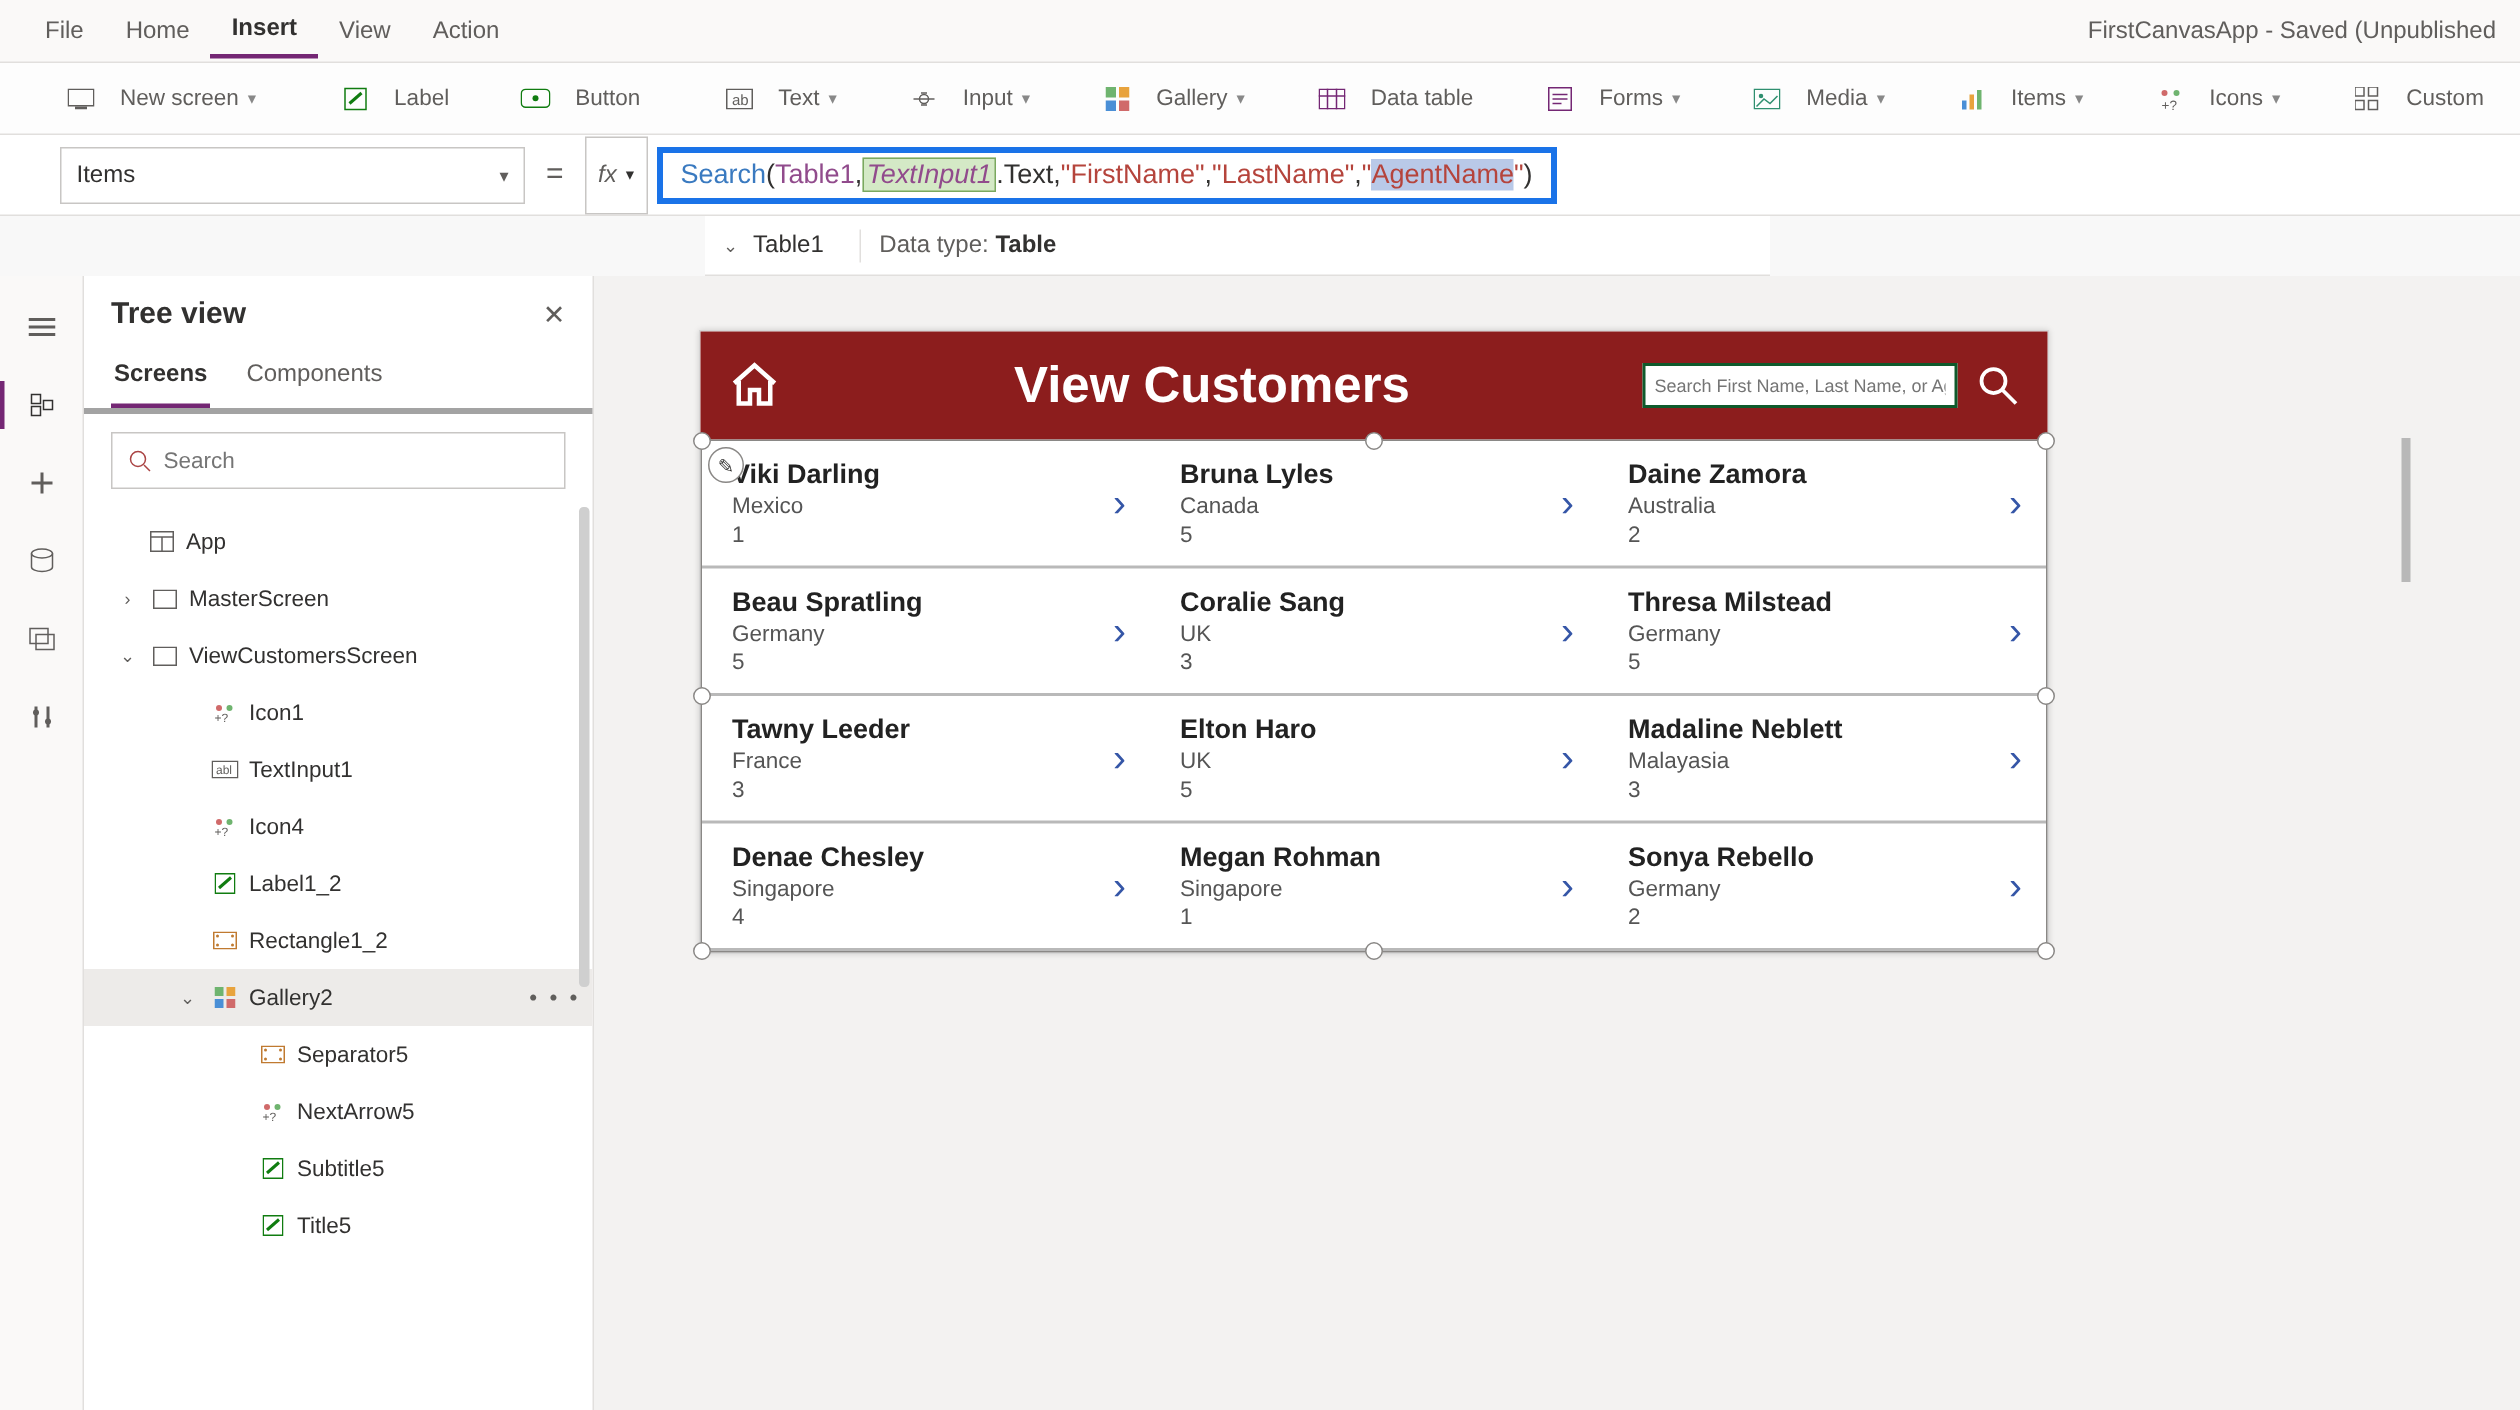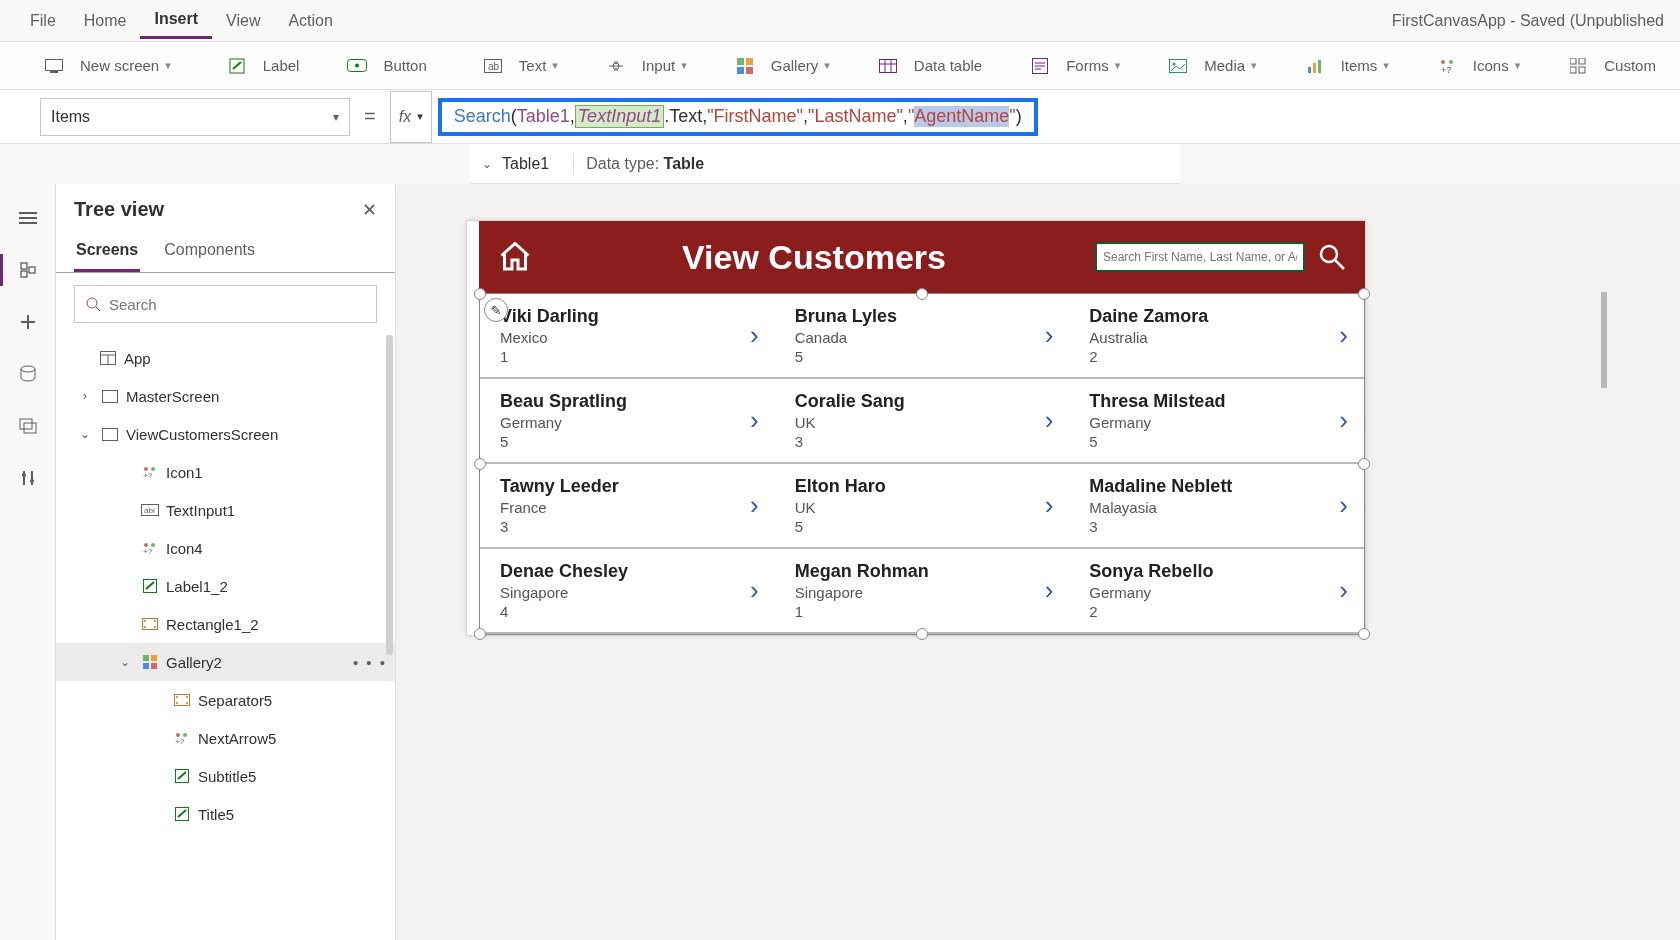--- a/index.html
+++ b/index.html
@@ -46,40 +46,40 @@
 
 .rail { width: 56px; background: #faf9f8; border-right: 1px solid #e1dfdd; display: flex; flex-direction: column; align-items: center; padding-top: 8px; }
 .rail .rail-btn { width: 40px; height: 40px; display: flex; align-items: center; justify-content: center; margin: 6px 0; color: #605e5c; cursor: pointer; position: relative; }
 .rail .rail-btn.active::before { content: ""; position: absolute; left: -8px; top: 4px; bottom: 4px; width: 3px; background: #742774; }
 
 
 .tree { width: 340px; background: #fff; border-right: 1px solid #e1dfdd; display: flex; flex-direction: column; }
 .tree-head { display: flex; align-items: center; padding: 14px 18px 6px; }
 .tree-head h2 { font-size: 20px; font-weight: 600; color: #323130; }
 .tree-head .close { margin-left: auto; color: #605e5c; font-size: 18px; cursor: pointer; }
-.tree-tabs { display: flex; padding: 6px 18px 0; border-bottom: 1px solid #a3a3a3; }
+.tree-tabs { display: flex; padding: 6px 18px 0; border-bottom: 4px solid #a3a3a3; }
 .tree-tabs .ttab { padding: 8px 2px 10px; margin-right: 22px; font-size: 16px; color: #605e5c; cursor: pointer; }
 .tree-tabs .ttab.active { color: #323130; font-weight: 600; border-bottom: 3px solid #742774; }
 .tree-search { margin: 12px 18px; height: 38px; border: 1px solid #c8c6c4; display: flex; align-items: center; padding: 0 10px; }
 .tree-search input { border: none; outline: none; flex: 1; font-size: 15px; margin-left: 8px; }
 .tree-body { flex: 1; overflow-y: auto; padding: 4px 0 20px; position: relative; }
 .tree-body::after { content: ""; position: absolute; right: 2px; top: 0; width: 7px; height: 320px; background: #cfcfcf; border-radius: 3px; }
 .tnode { display: flex; align-items: center; height: 38px; font-size: 15px; color: #323130; cursor: pointer; padding-right: 8px; }
 .tnode .twisty { width: 18px; text-align: center; color: #605e5c; font-size: 12px; }
 .tnode .ticon { width: 20px; margin: 0 6px; display: inline-flex; justify-content: center; }
 .tnode.sel { background: #edebe9; }
 .tnode .dots { margin-left: auto; color: #605e5c; letter-spacing: 2px; }
 .tnode.d0 { padding-left: 18px; }
 .tnode.d1 { padding-left: 20px; }
 .tnode.d3 { padding-left: 60px; }
 .tnode.d4 { padding-left: 92px; }
 
 
 .canvas { flex: 1; position: relative; background: #f3f2f1; padding: 36px 30px 30px 70px; }
-.phone { width: 900px; background: #fff; box-shadow: 0 0 4px rgba(0,0,0,.15); border: 1px solid #d6d6d6; padding-left: 12px; }
+.phone { width: 900px; background: #fff; box-shadow: 0 0 4px rgba(0,0,0,.15); border: 1px solid #d6d6d6; }
 .appbar { height: 72px; background: #8c1d1d; display: flex; align-items: center; padding: 0 18px; }
 .appbar .home { color: #fff; }
 .appbar h1 { flex: 1; text-align: center; color: #fff; font-size: 34px; font-weight: 700; }
 .appbar .srch-in { width: 210px; height: 30px; border: 2px solid #0e5a2c; background: #fff; font-size: 12px; padding: 0 6px; }
 .appbar .srch-ic { margin-left: 12px; }
 
 .gallery-sel { position: relative; border: 1px solid #8a8886; }
 .sel-handle { position: absolute; width: 12px; height: 12px; background: #fff; border: 1px solid #8a8886; border-radius: 50%; }
 .sh-tl { top: -6px; left: -6px; } .sh-tr { top: -6px; right: -6px; }
 .sh-bl { bottom: -6px; left: -6px; } .sh-br { bottom: -6px; right: -6px; }

